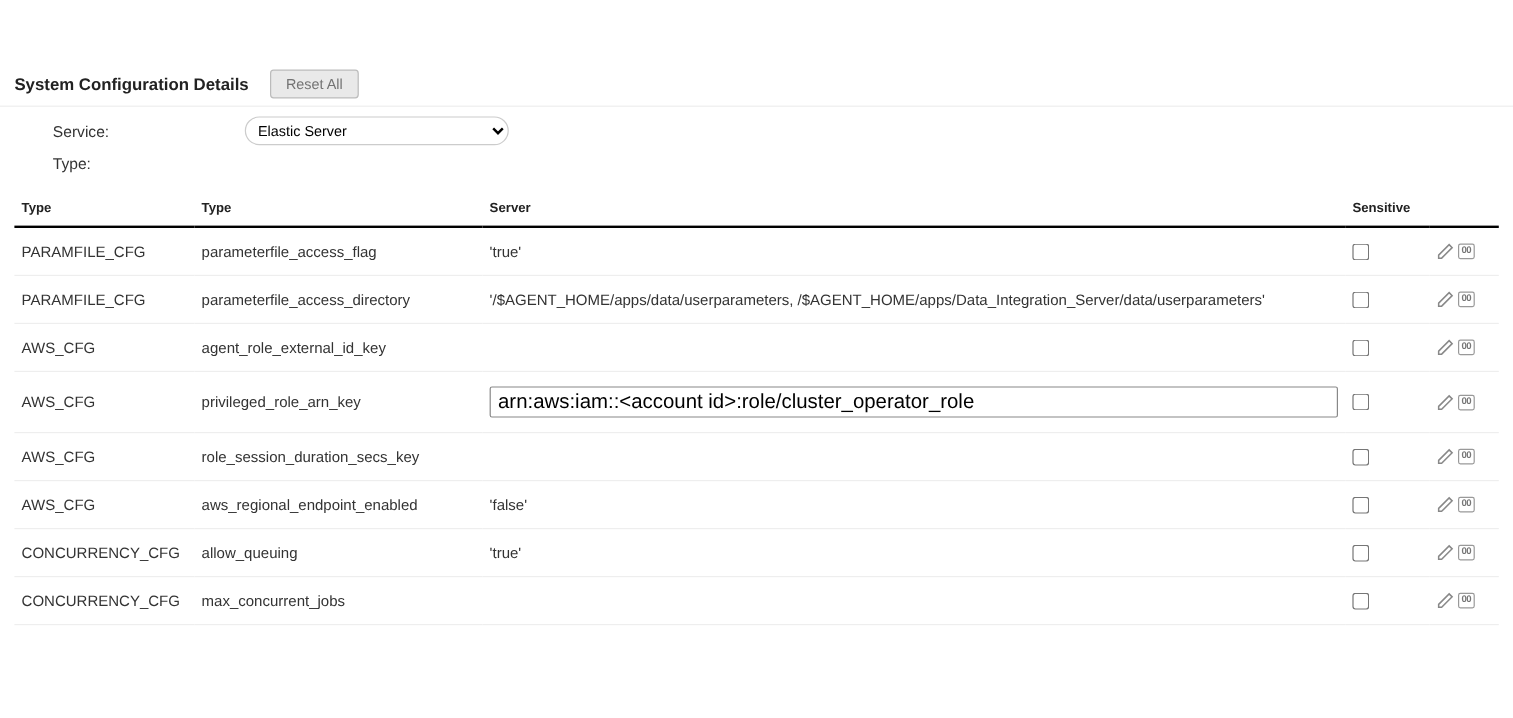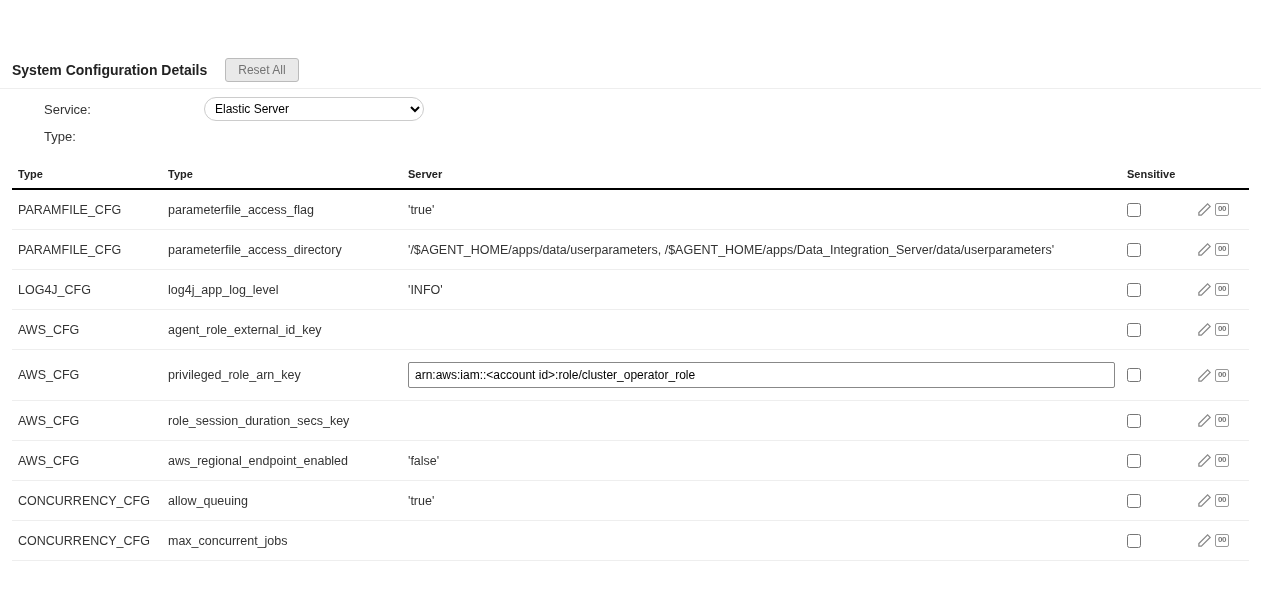--- a/index.html
+++ b/index.html
@@ -13,21 +13,21 @@
     .filter-select { width: 220px; height: 24px; border: 1px solid #ccc; border-radius: 12px; padding: 2px 6px; font-size: 12px; background: #fff; }
     .table { width: calc(100% - 24px); margin: 4px 12px; border-collapse: collapse; }
     .thead-row th { text-align: left; font-weight: bold; font-size: 11px; padding: 8px 6px; border-bottom: 2px solid #000; }
     .col-type { width: 150px; }
     .col-name { width: 240px; }
     .col-value { }
     .col-sensitive { width: 70px; }
     .col-actions { width: 58px; }
     tbody tr { border-bottom: 1px solid #eee; }
     tbody td { padding: 12px 6px; vertical-align: middle; font-size: 12.5px; color: #333; }
-    .value-input { width: 100%; max-width: 712px; height: 22px; border: 1px solid #888; border-radius: 2px; padding: 12px 6px; font-size: 12px; }
+    .value-input { width: 100%; max-width: 712px; height: 22px; border: 1px solid #888; border-radius: 2px; padding: 12px 6px; font-size: 17px; }
     .sensitive-check { width: 14px; height: 14px; vertical-align: top; cursor: pointer; }
     .actions { display: flex; gap: 3px; align-items: center; justify-content: flex-start; }
     .icon-btn { cursor: pointer; display: inline-flex; align-items: center; justify-content: center; color: #888; }
     .tag-box { border: 1px solid #999; border-radius: 2px; font-size: 8px; padding: 0 2px 1px 2px; color: #777; line-height: 10px; font-weight: bold; letter-spacing: -0.5px; }
     svg { display: block; }
   </style>
 </head>
 <body>
 
 <div class="header-row">
@@ -92,40 +92,20 @@
                 <path d="M17 3l4 4L7 21H3v-4L17 3z"></path>
               </svg>
         </span>
         <span class="icon-btn">
           <span class="tag-box">00</span>
         </span>
       </div>
     </td>
   </tr>
       <tr>
-    <td>LOG4J_CFG</td>
-    <td>log4j_app_log_level</td>
-    <td>'INFO'</td>
-    <td>
-      <input type="checkbox" class="sensitive-check" style="">
-    </td>
-    <td>
-      <div class="actions">
-        <span class="icon-btn">
-          <svg width="15" height="15" viewBox="0 0 24 24" fill="none" stroke="currentColor" stroke-width="2">
-                <path d="M17 3l4 4L7 21H3v-4L17 3z"></path>
-              </svg>
-        </span>
-        <span class="icon-btn">
-          <span class="tag-box">00</span>
-        </span>
-      </div>
-    </td>
-  </tr>
-      <tr>
     <td>AWS_CFG</td>
     <td>agent_role_external_id_key</td>
     <td></td>
     <td>
       <input type="checkbox" class="sensitive-check" style="">
     </td>
     <td>
       <div class="actions">
         <span class="icon-btn">
           <svg width="15" height="15" viewBox="0 0 24 24" fill="none" stroke="currentColor" stroke-width="2">

